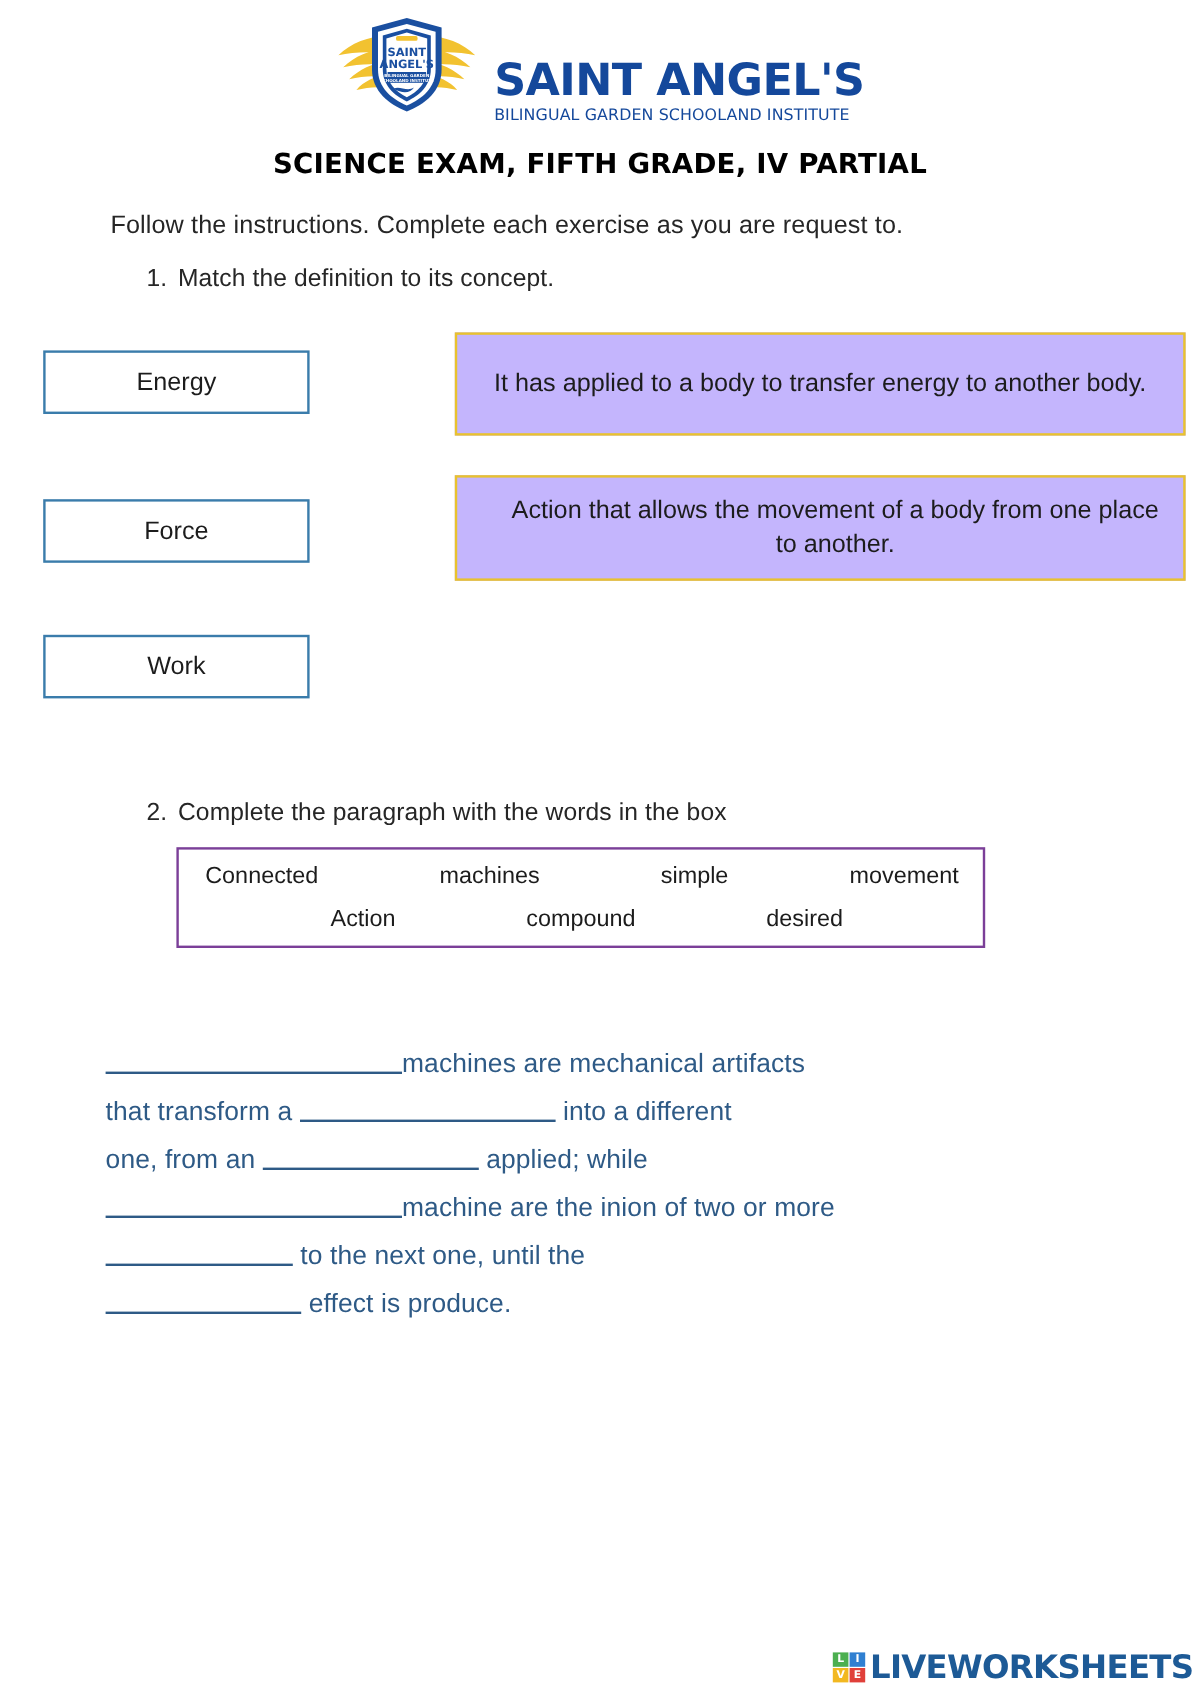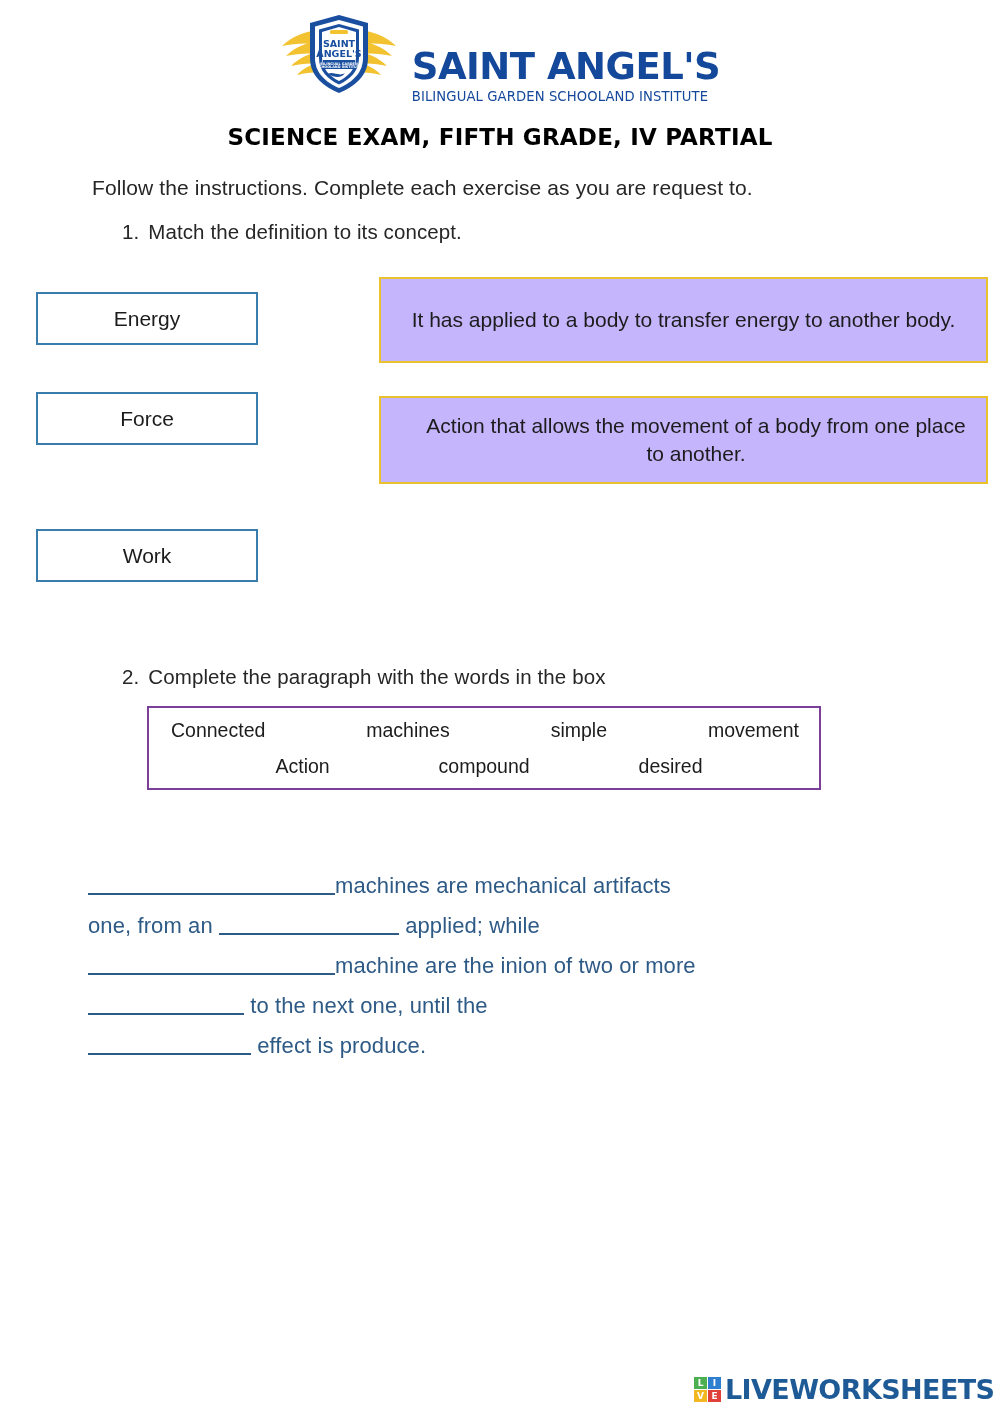--- a/index.html
+++ b/index.html
@@ -127,21 +127,21 @@
     box-sizing: border-box;
     border: 2px solid #3a7cab;
     background: #ffffff;
     display: flex;
     align-items: center;
     justify-content: center;
     font-size: 21px;
     color: #1c1c1c;
   }
   .concept-box.c0 { top: 292px; }
-  .concept-box.c1 { top: 392px; }
+  .concept-box.c1 { top: 416px; }
   .concept-box.c2 { top: 529px; }
 
   
   .def-box {
     position: absolute;
     left: 379px;
     width: 609px;
     box-sizing: border-box;
     border: 2px solid #e9c22e;
     background: #c4b5fd;
@@ -331,20 +331,23 @@
       <span class="wb-word">compound</span>
       <span class="wb-word">desired</span>
     </div>
   </div>
 
   <div class="paragraph">
     <div class="p-line">
       <span></span><span class="blank b-xl"></span><span>machines are mechanical artifacts</span>
     </div>
     <div class="p-line">
+      <span>that transform  a </span><span class="blank b-lg"></span><span> into a different</span>
+    </div>
+    <div class="p-line">
       <span>one, from an </span><span class="blank b-md"></span><span> applied; while</span>
     </div>
     <div class="p-line">
       <span></span><span class="blank b-xl"></span><span>machine are the inion of two or more</span>
     </div>
     <div class="p-line">
       <span></span><span class="blank b-xs"></span><span> to the next one, until the</span>
     </div>
     <div class="p-line">
       <span></span><span class="blank b-sm"></span><span> effect is produce.</span>

